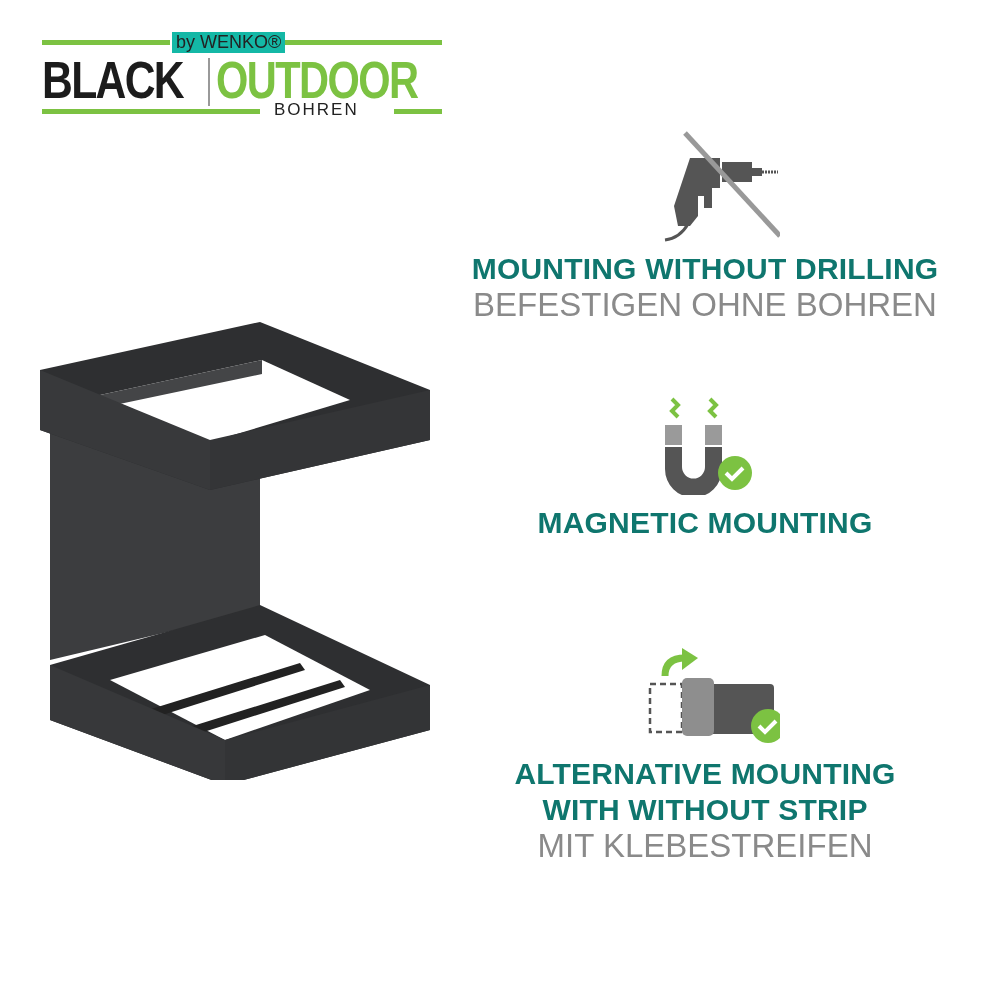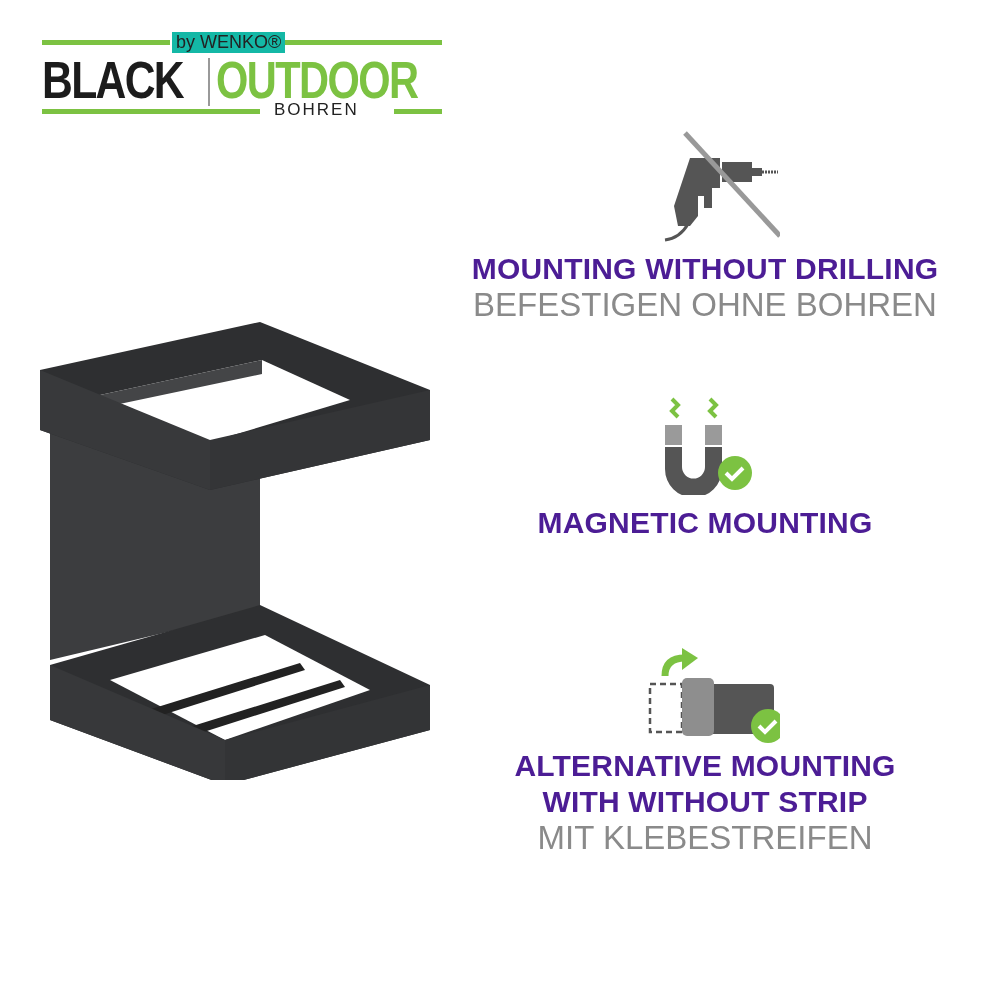--- a/index.html
+++ b/index.html
@@ -7,21 +7,21 @@
   .logo { position: absolute; left: 42px; top: 36px; width: 400px; height: 86px; }
   .logo .bar { position: absolute; height: 5px; background: var(--green); }
   .logo .by { position: absolute; top: -4px; left: 130px; font-size: 18px; color: #222; background:#14b8a6; padding: 0 4px; font-family: Liberation Sans, sans-serif; }
   .logo .black { position: absolute; left: 0; top: 14px; font-size: 52px; font-weight: bold; color: #1c1c1c; letter-spacing: -2px; transform: scaleX(0.82); transform-origin: left; font-family: "Liberation Sans", sans-serif; }
   .logo .sep { position: absolute; left: 166px; top: 22px; width: 2px; height: 48px; background: #999; }
   .logo .outdoor { position: absolute; left: 174px; top: 14px; font-size: 52px; font-weight: bold; color: var(--green); letter-spacing: -2px; transform: scaleX(0.8); transform-origin: left; }
   .logo .kitchen { position: absolute; left: 226px; top: 64px; font-size: 17px; color: #222; letter-spacing: 2px; background: #fff; padding: 0 6px; }
 
   .feature { position: absolute; left: 440px; width: 530px; text-align: center; }
   .feature .icon { margin: 0 auto; display: block; }
-  .feature .title { font-weight: bold; color: #4c1d95; font-size: 30px; line-height: 36px; letter-spacing: 0.2px; }
+  .feature .title { font-weight: bold; color: #0f766e; font-size: 30px; line-height: 36px; letter-spacing: 0.2px; }
   .feature .sub { color: #8a8a8a; font-size: 33px; line-height: 36px; }
 
   .product { position: absolute; left: 30px; top: 310px; }
 </style>
 </head>
 <body style="--green:#7cc242;">
 
 <div class="logo">
   <div class="bar" style="left:0;top:4px;width:128px;"></div>
   <div class="bar" style="left:222px;top:4px;width:178px;"></div>
@@ -83,16 +83,16 @@
 <div class="feature" style="top:648px;">
   <svg class="icon" width="150" height="100" viewBox="0 0 150 100">
     <path d="M35,28 q0,-18 20,-18" stroke="#7cc242" stroke-width="7" fill="none"></path>
     <polygon points="52,0 68,10 52,22" fill="#7cc242"></polygon>
     <rect x="20" y="36" width="32" height="48" fill="none" stroke="#555" stroke-width="2.5" stroke-dasharray="6,4"></rect>
     <rect x="52" y="36" width="92" height="50" rx="4" fill="#555"></rect>
     <rect x="52" y="30" width="32" height="58" rx="5" fill="#8e8e8e"></rect>
     <circle cx="138" cy="78" r="17" fill="#7cc242"></circle>
     <path d="M129,78 l6,6 l11,-11" stroke="#fff" stroke-width="4" fill="none"></path>
   </svg>
-  <div class="title" style="">ALTERNATIVE MOUNTING</div>
+  <div class="title" style="margin-top:8px;">ALTERNATIVE MOUNTING</div>
   <div class="title">WITH WITHOUT STRIP</div>
   <div class="sub">MIT KLEBESTREIFEN</div>
 </div>
 
 </body></html>

